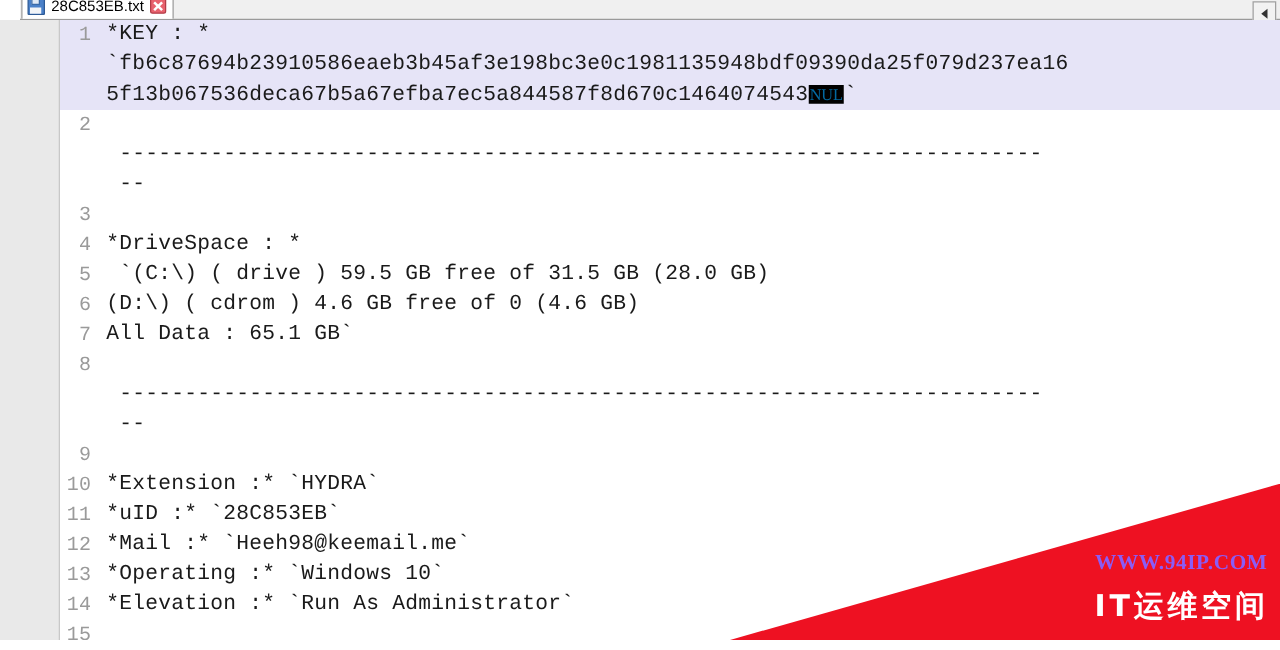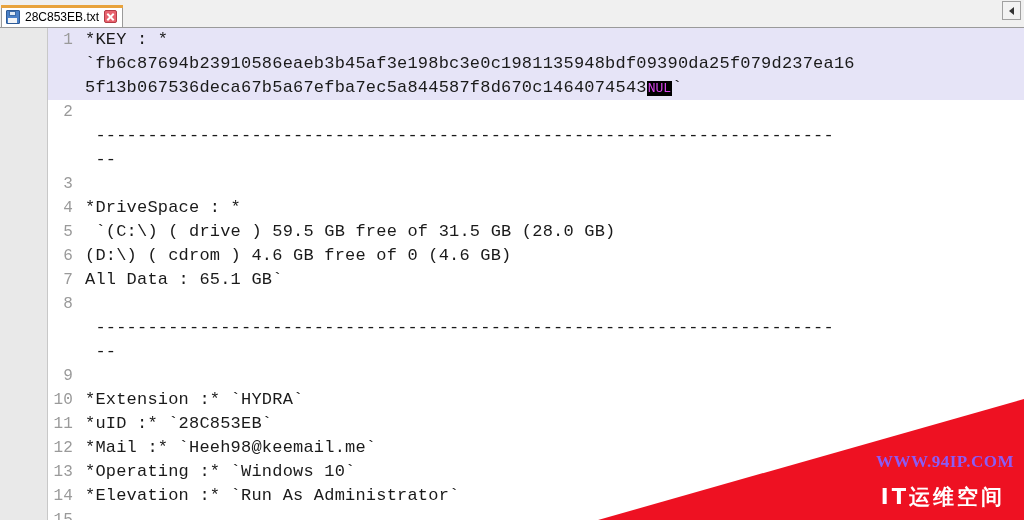--- a/index.html
+++ b/index.html
@@ -5,24 +5,24 @@
   * { margin:0; padding:0; box-sizing:border-box; }
   html, body {
     width:1024px; height:520px; overflow:hidden;
     background:#ffffff;
     font-family:"Liberation Mono","DejaVu Sans Mono",monospace;
   }
 
   
   #tabbar {
     position:relative;
-    height:28px;
+    height:16px;
     background:#f0f0f0;
     border-bottom:1px solid #9a9a9a;
-    display:flex; align-items:flex-end;
+    display:flex; align-items:flex-end;margin-left:16px;
   }
   .tab {
     position:relative;
     height:22px;
     display:flex; align-items:center; gap:5px;
     padding:0 5px 0 4px;
     background:#ffffff;
     border:1px solid #9a9a9a;
     border-bottom:none;
     margin-left:1px;
@@ -120,24 +120,25 @@
     position:relative; z-index:4;
   }
   .ltext {
     flex:1;
     padding-left:5px;
     line-height:24px;
     overflow:hidden;
   }
   .nul {
     background:#000000;
-    color:#d946ef;
+    color:#0369a1;
     font-size:13px;
     padding:0 1px;
     letter-spacing:0px;
+    font-family:Liberation Serif, serif;
   }
 
   
   #watermark {
     position:absolute; right:0; bottom:0;
     width:440px; height:125px;
     z-index:9;
     pointer-events:none;
   }
   #watermark .tri {
@@ -147,25 +148,25 @@
   }
   #watermark .wm-url {
     position:absolute; right:10px; bottom:52px;
     color:#8b5cf6;
     font-family:"Liberation Serif","DejaVu Serif",serif;
     font-weight:bold;
     font-size:17px;
     letter-spacing:0.5px;
   }
   #watermark .wm-name {
-    position:absolute; right:19px; bottom:8px;
+    position:absolute; right:9px; bottom:8px;
     color:#ffffff;
     font-family:"DejaVu Sans","Liberation Sans",sans-serif;
     font-weight:bold;
-    font-size:21px;
+    font-size:24px;
     letter-spacing:3px;
     line-height:38px;
   }
 </style>
 </head>
 <body>
 
 <div id="tabbar">
   <div class="tab active">
     <span class="floppy-icon">

